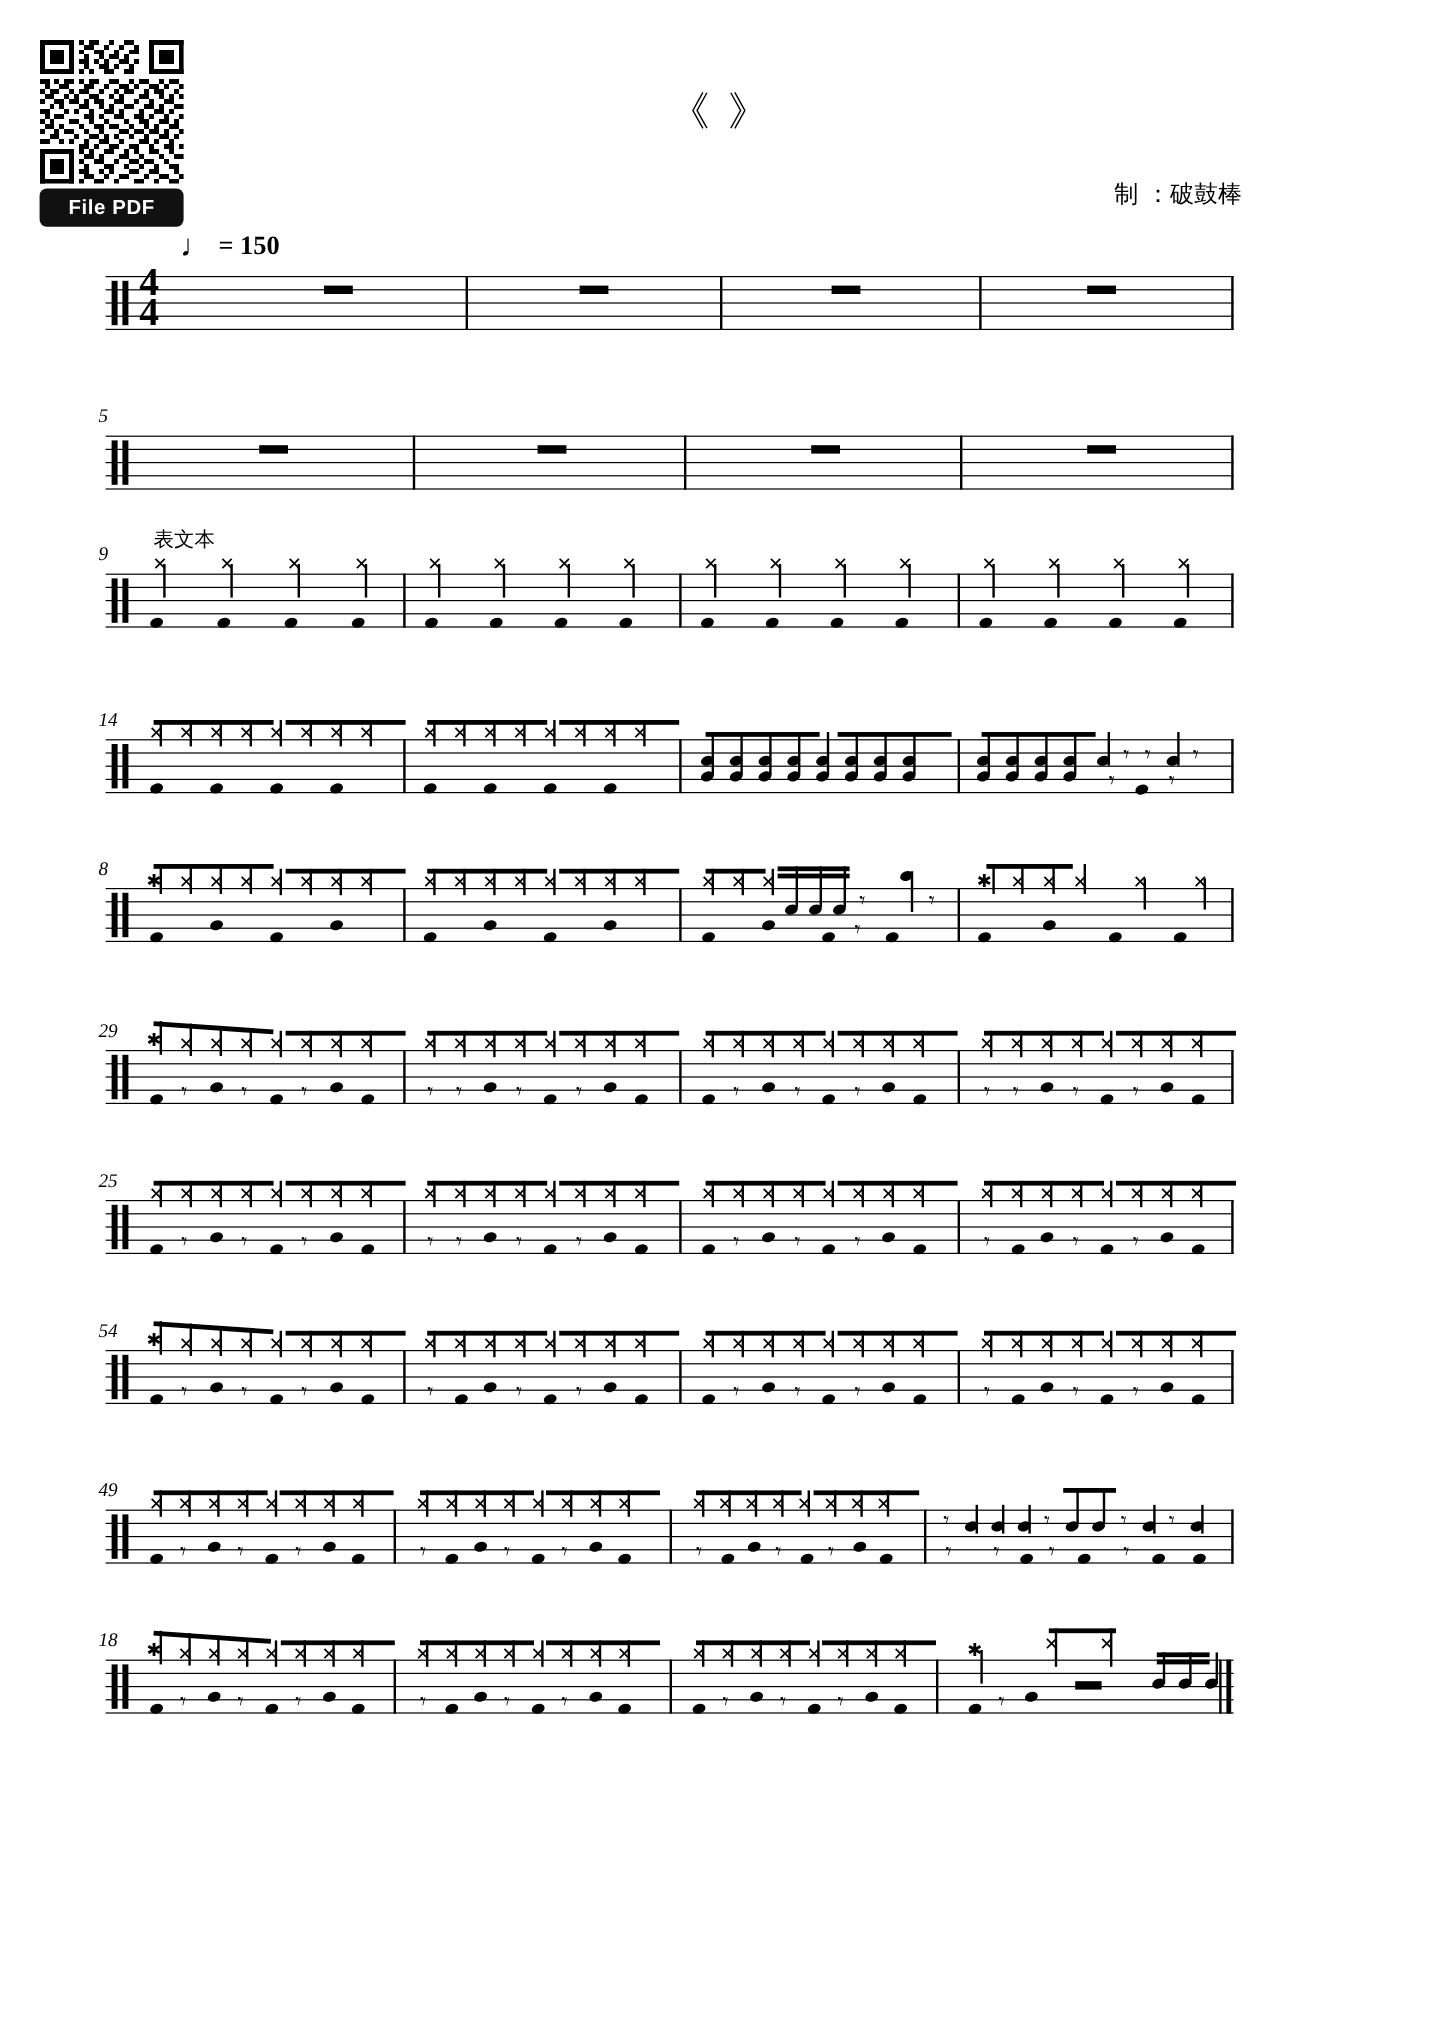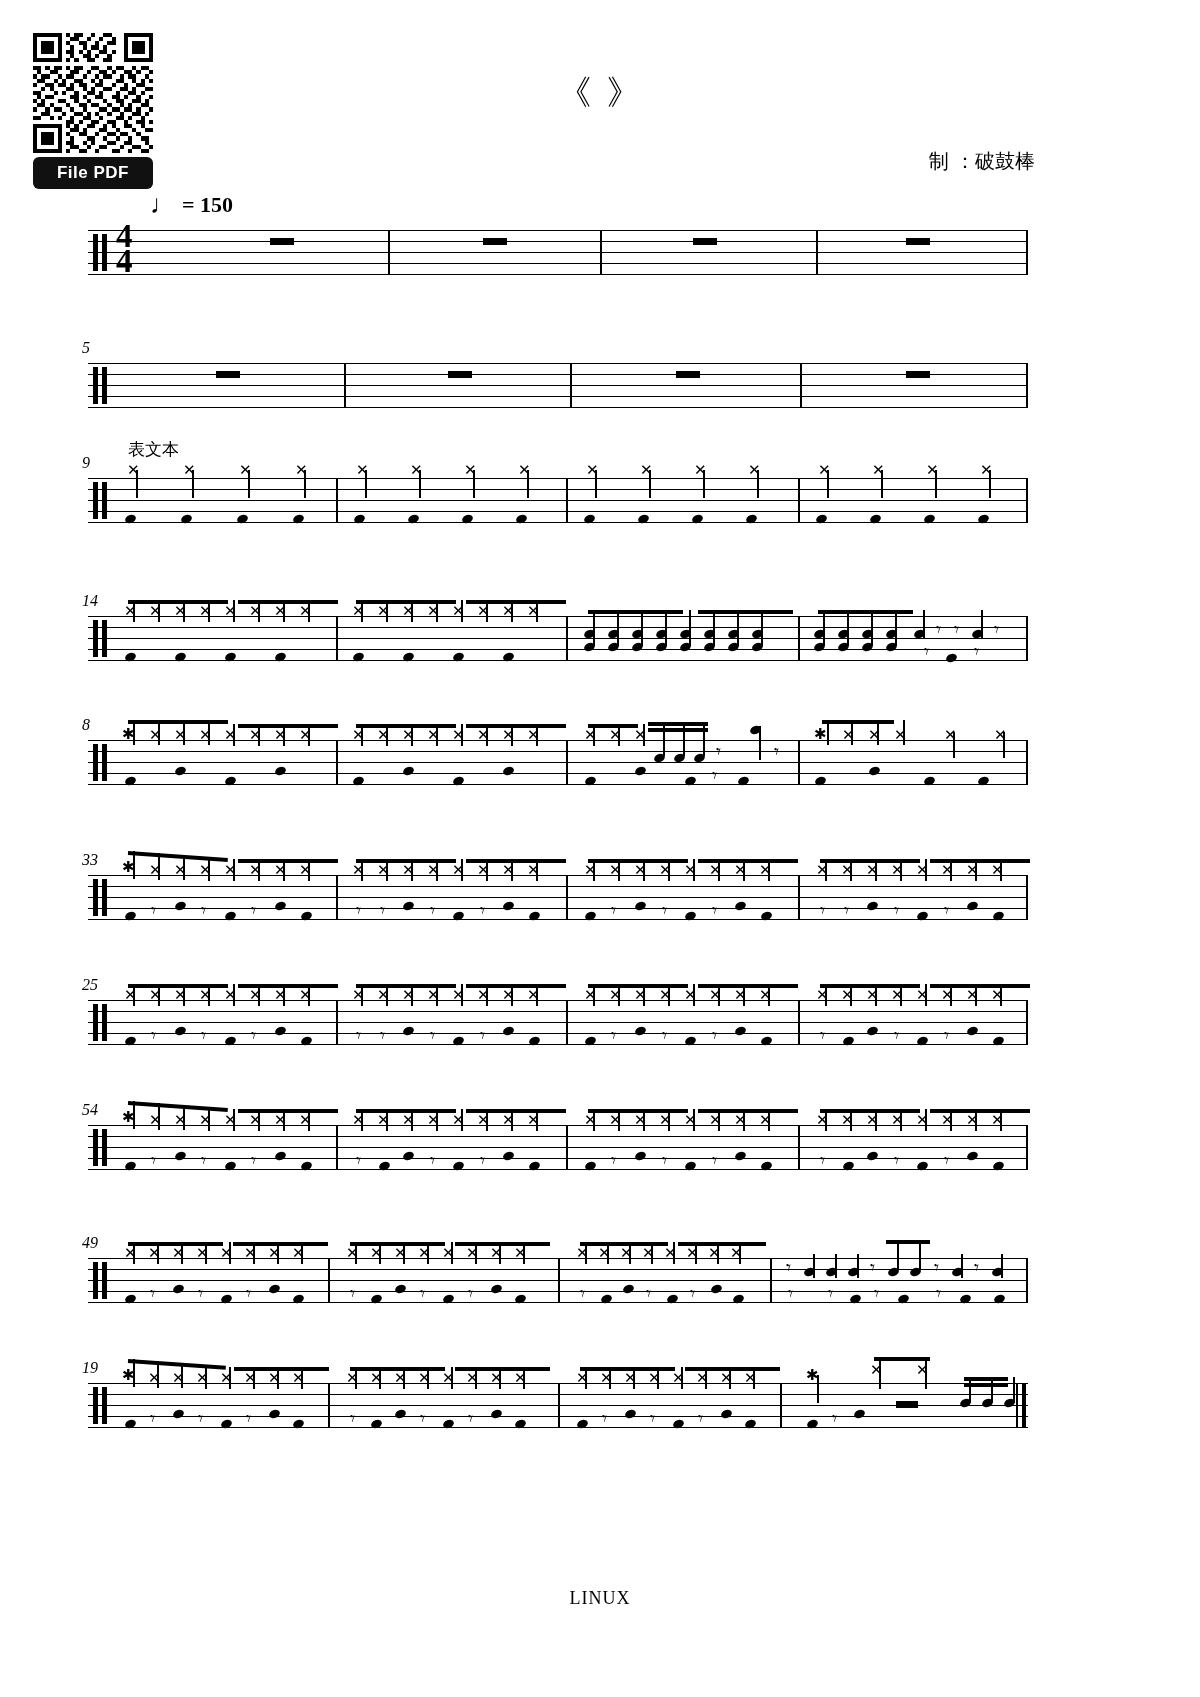--- a/index.html
+++ b/index.html
@@ -704,21 +704,21 @@
         <span class="nh" style="left:727px;top:37px;"></span>
           <span class="nh" style="left:781px;top:27px;"></span>
         <span class="nh" style="left:836px;top:37px;"></span>
           <span class="nh" style="left:890px;top:37px;"></span>
       </div>
       <div class="endbar" style="left:938px;"></div>
     </div>
   </div>
 
   <div class="system" style="top:875px;">
-    <div class="sysnum">33</div>
+    <div class="sysnum">29</div>
     <div class="staff-wrap">
       <div class="staff-lines">
           <i></i>
           <i></i>
           <i></i>
           <i></i>
           <i></i>
         </div>
       <div class="perc-clef">
           <b></b>
@@ -1214,21 +1214,21 @@
         <span class="nh" style="left:810px;top:37px;"></span>
         <span class="rest8" style="left:848px;top:28px;">𝄾</span>
         <span class="nh" style="left:872px;top:37px;"></span>
         <span class="nh" style="left:906px;top:37px;"></span>
       </div>
       <div class="endbar" style="left:938px;"></div>
     </div>
   </div>
 
   <div class="system" style="top:1383px;">
-    <div class="sysnum">19</div>
+    <div class="sysnum">18</div>
     <div class="staff-wrap">
       <div class="staff-lines">
           <i></i>
           <i></i>
           <i></i>
           <i></i>
           <i></i>
         </div>
       <div class="perc-clef">
           <b></b>
@@ -1335,14 +1335,13 @@
         <span class="nh" style="left:719px;top:37px;"></span>
         <span class="rest8" style="left:744px;top:28px;">𝄾</span>
         <span class="nh" style="left:766px;top:27px;"></span>
         <div class="mrest" style="left:808px;top:18px;width:22px;"></div>
       </div>
       <div class="endbar" style="left:928px;"></div>
       <div class="endbar thick" style="left:934px;"></div>
     </div>
   </div>
 
-  <div class="footer">LINUX</div>
 </div>
 
 </body></html>

